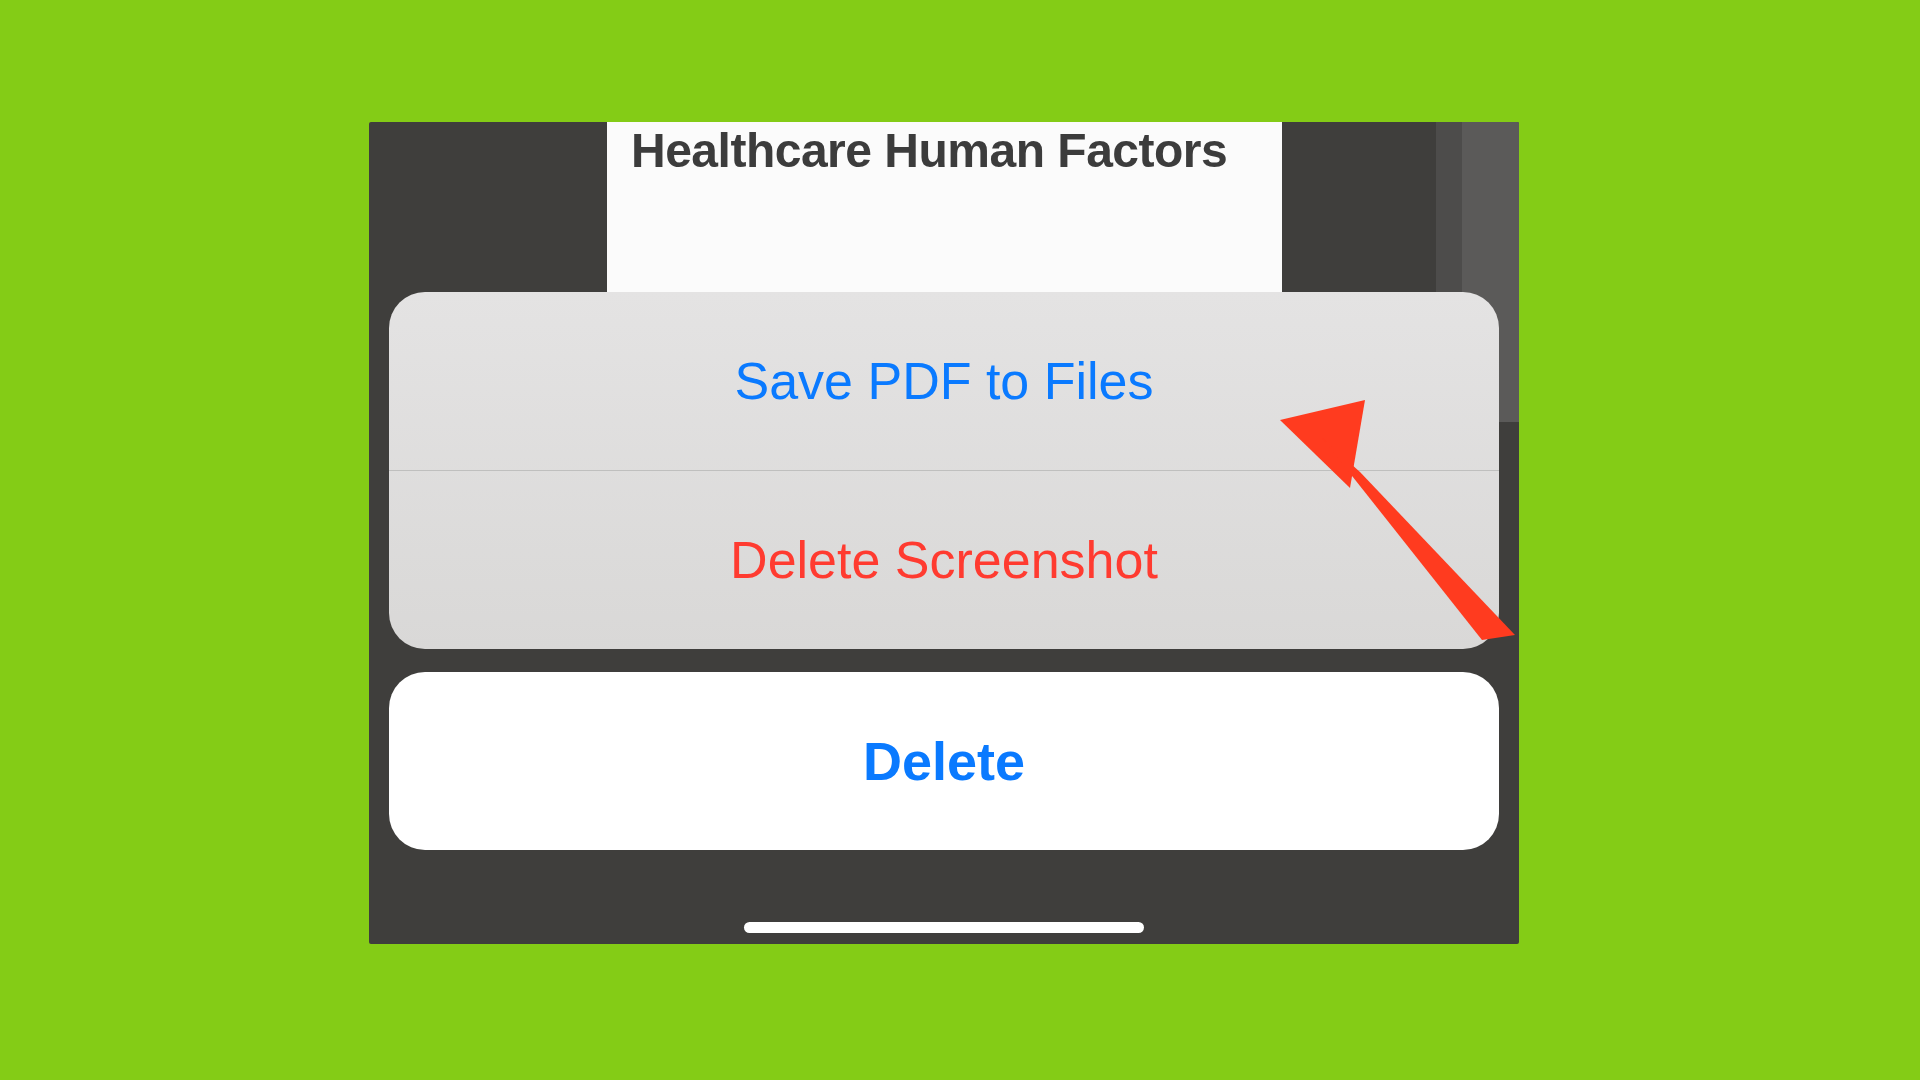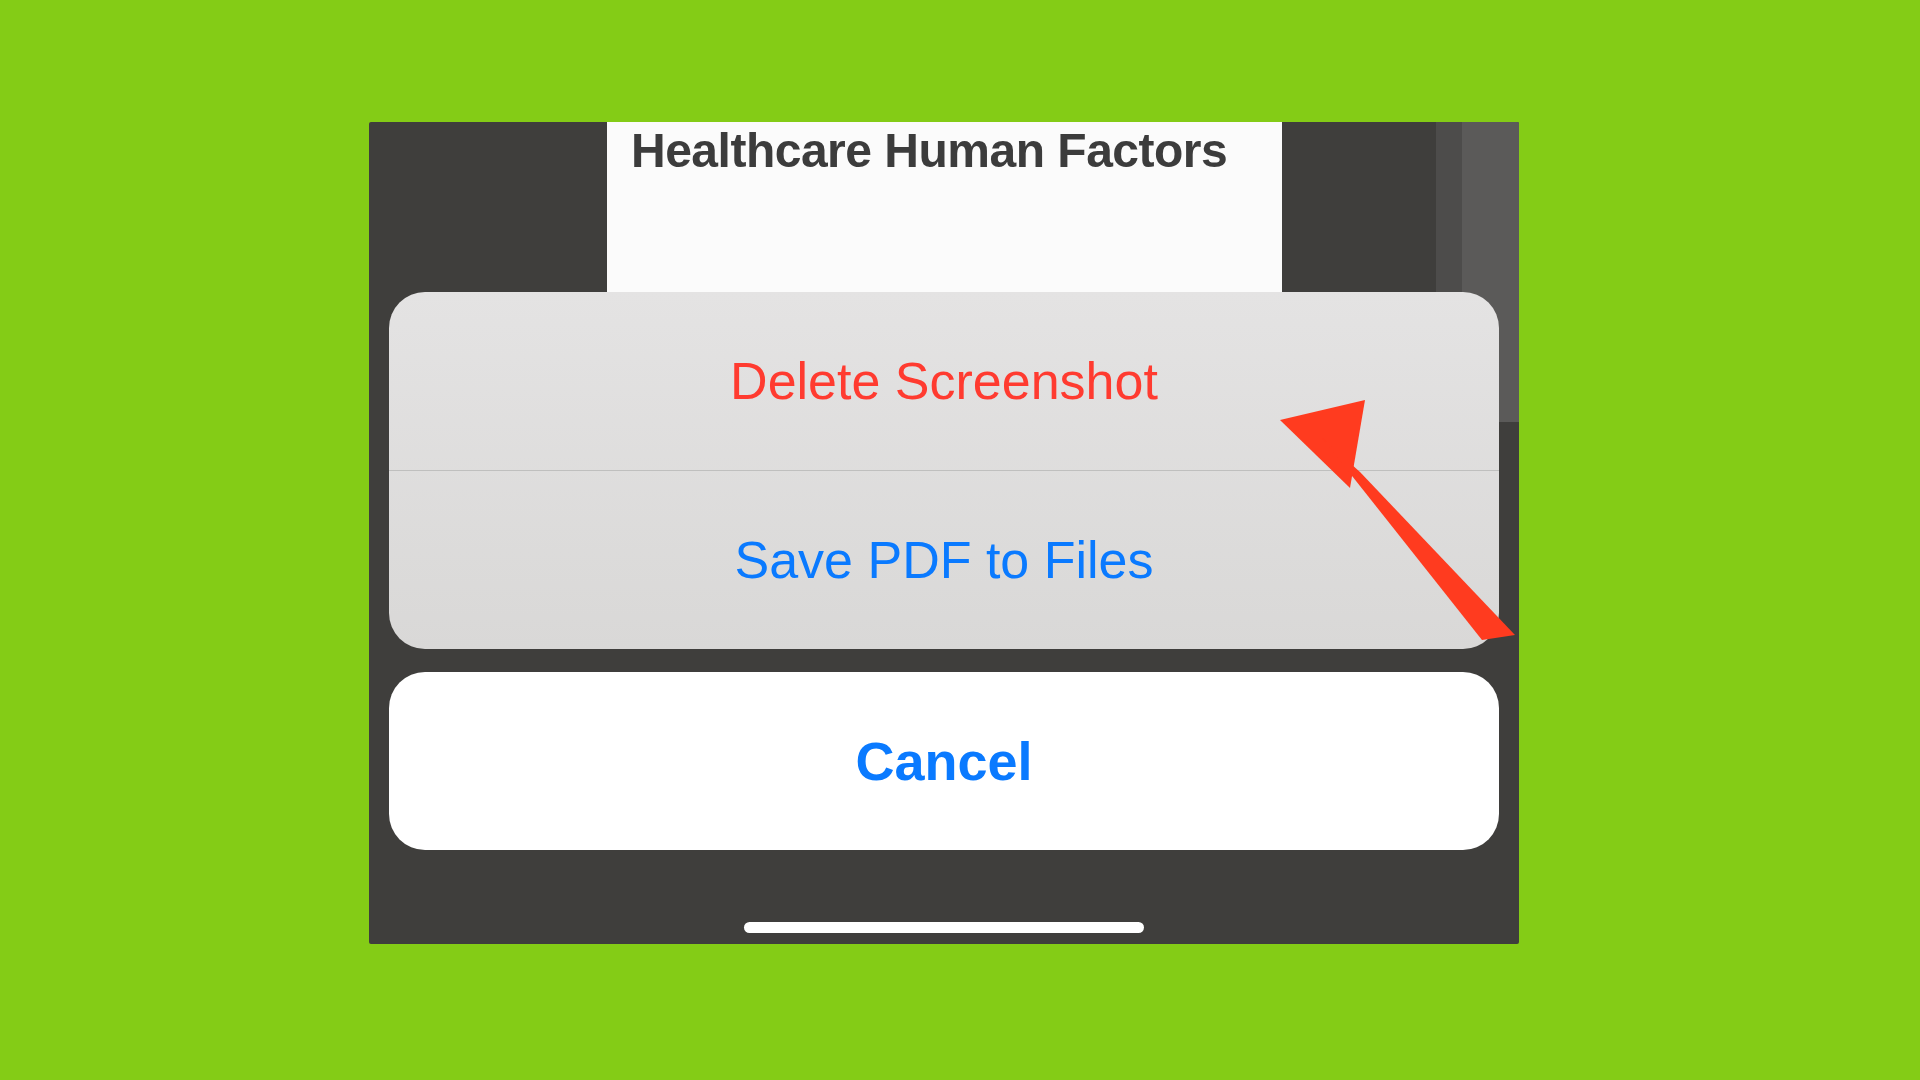--- a/index.html
+++ b/index.html
@@ -27,31 +27,31 @@
   <div class="phone-crop">
 
     <div class="right-strip"></div>
     <div class="right-strip-inner"></div>
 
     <div class="bg-card">
       <div class="bg-title">Healthcare Human Factors</div>
     </div>
 
     <div class="sheet sheet-options">
+      <div class="row blue">
+        <span>Save PDF to Files</span>
+      </div>
       <div class="row red">
         <span>Delete Screenshot</span>
-      </div>
-      <div class="row blue">
-        <span>Save PDF to Files</span>
       </div>
     </div>
 
     <div class="sheet sheet-cancel">
       <div class="row blue">
-        <span>Cancel</span>
+        <span>Delete</span>
       </div>
     </div>
 
     <div class="home-indicator"></div>
   </div>
 
   <svg class="arrow" style="left:1270px;top:390px;width:270px;height:260px" viewBox="0 0 270 260">
     <g fill="#ff3b1f">
       <polygon points="10,30 95,10 80,98"></polygon>
       <polygon points="52,48 90,82 245,245 212,250"></polygon>

